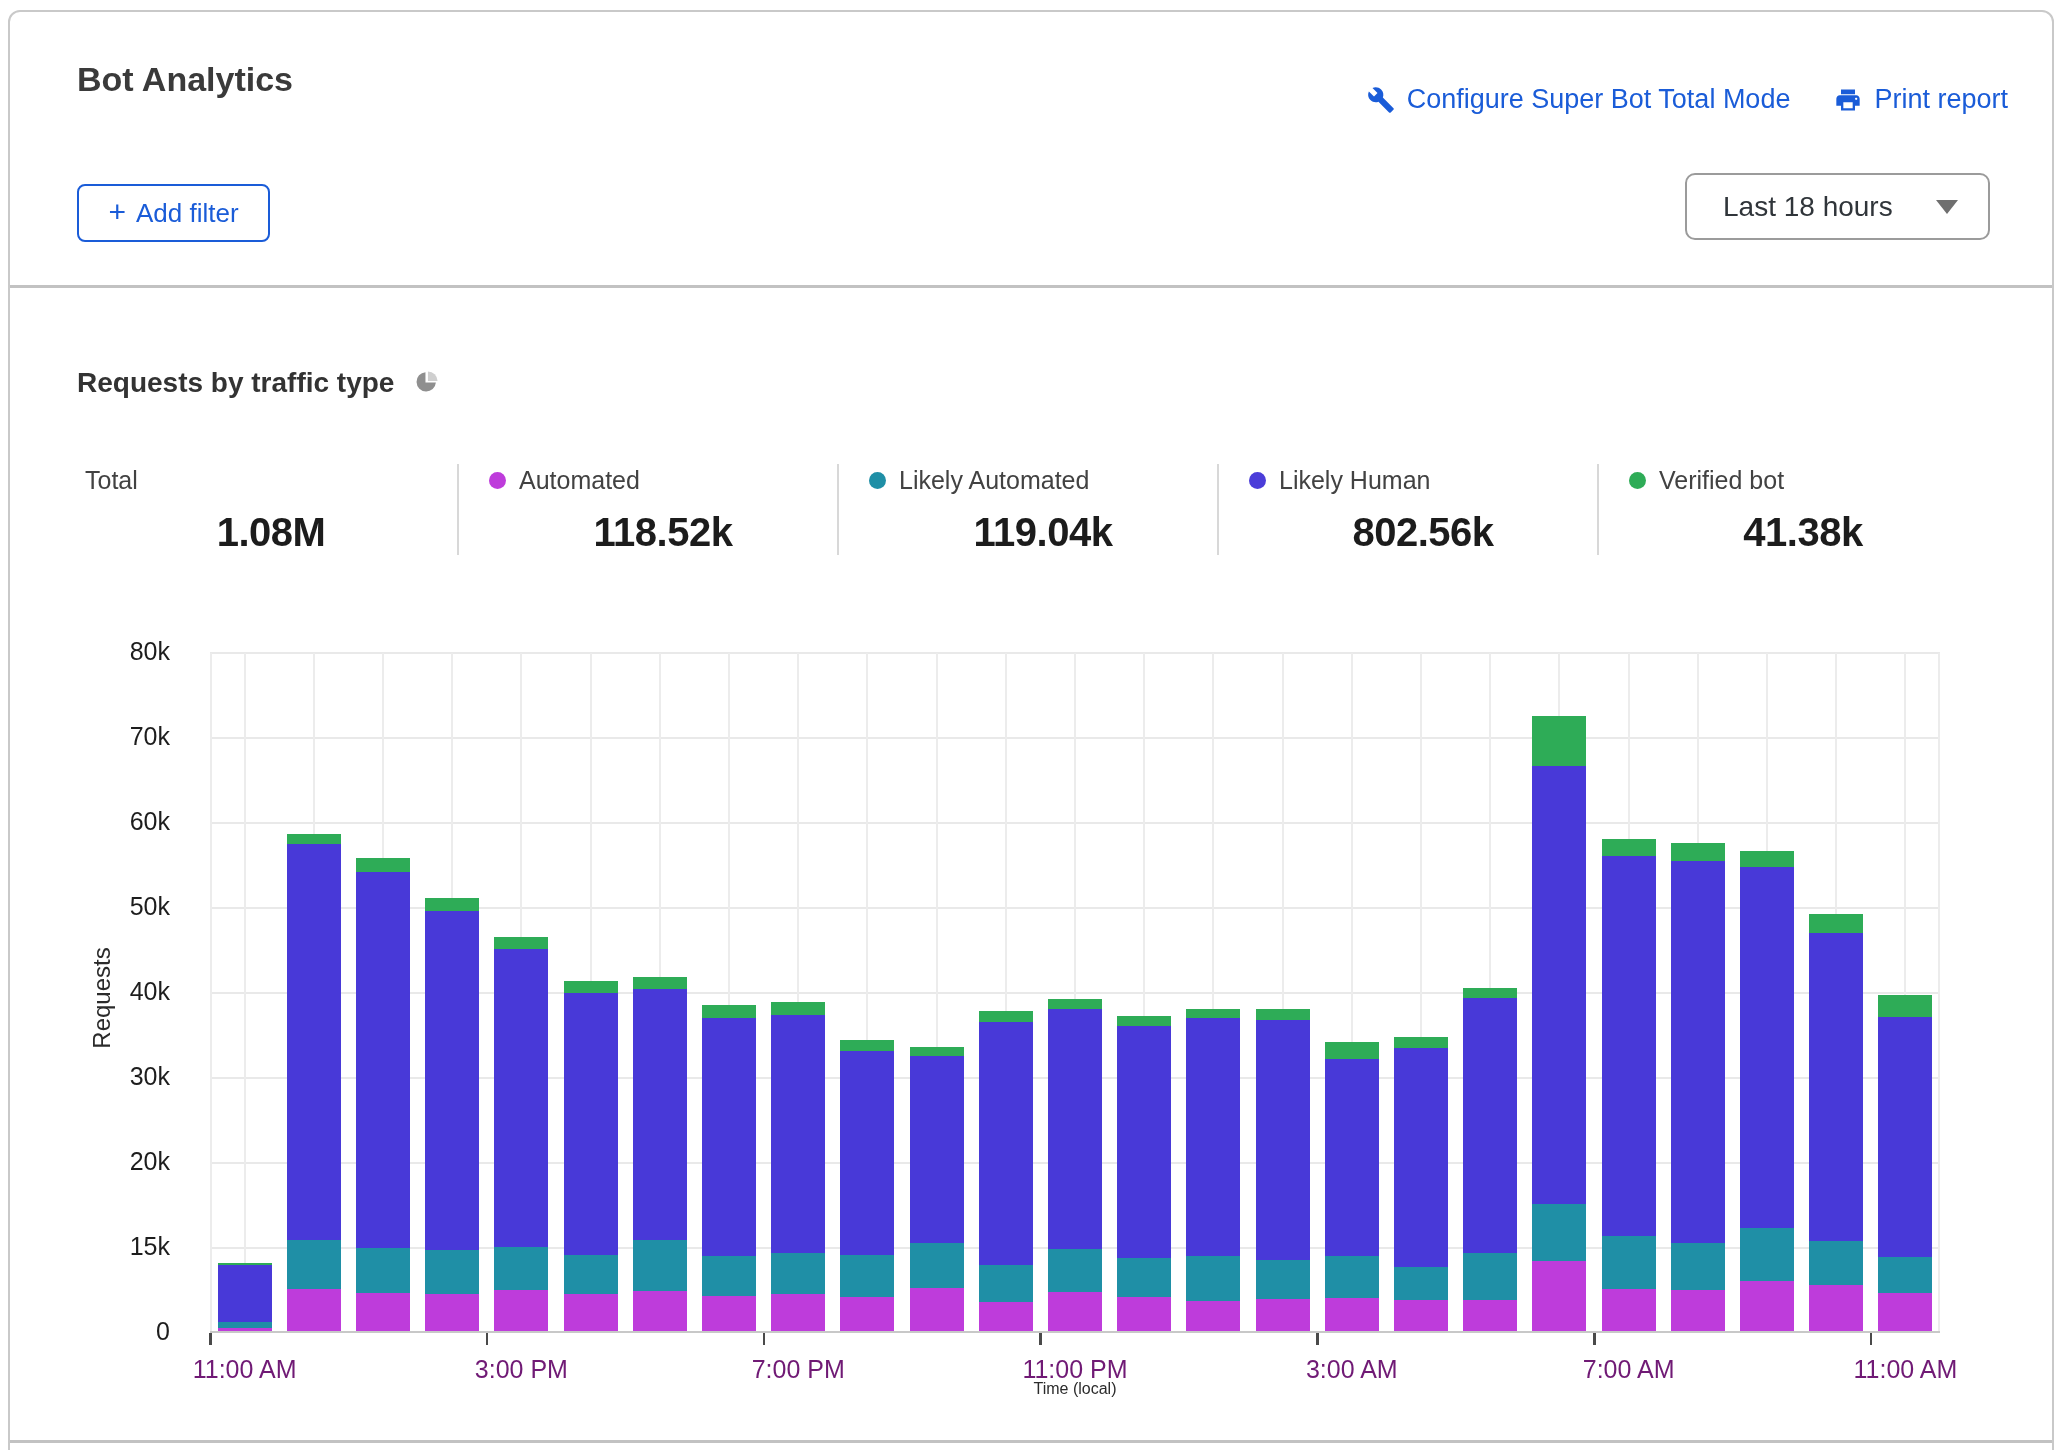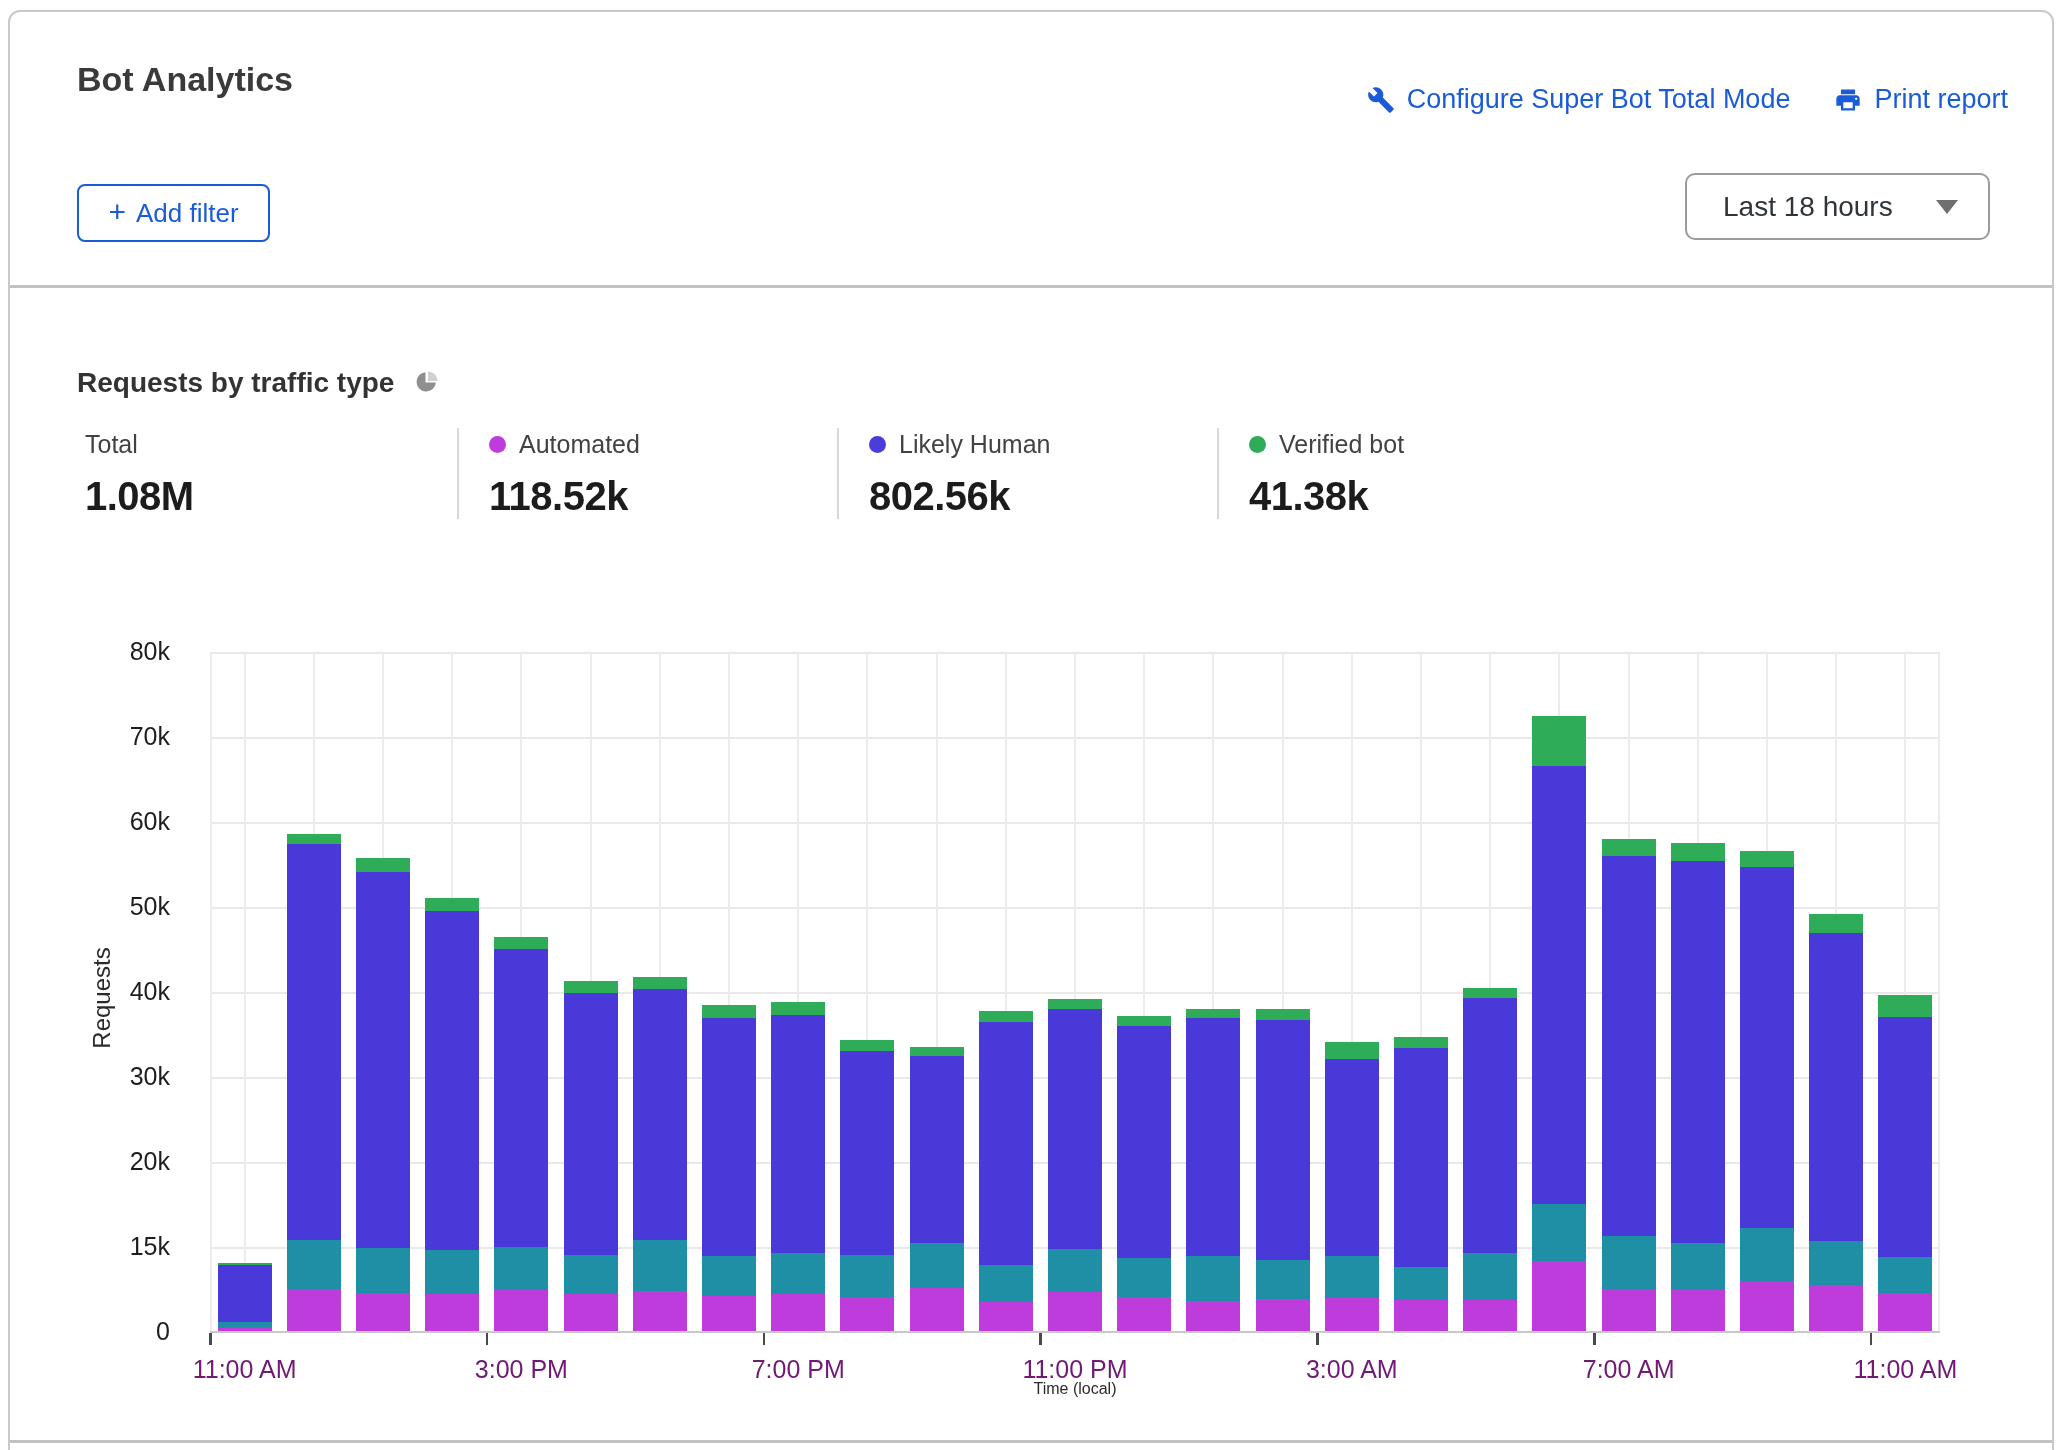--- a/index.html
+++ b/index.html
@@ -20,21 +20,21 @@
         border:2px solid #9b9b9b;border-radius:10px;background:#fff;display:flex;align-items:center;
         padding:0 30px 0 36px;font-size:28px;color:#30353a;cursor:pointer;}
   .dropdown .dd-label{flex:1;}
   .caret{width:0;height:0;border-left:11px solid transparent;border-right:11px solid transparent;
         border-top:14px solid #6f6f6f;}
   .divider-h{position:absolute;left:0;right:0;height:3px;background:#c2c2c2;}
   
   .section-title-row{position:absolute;left:67px;top:355px;display:flex;align-items:center;gap:20px;}
   .section-title{font-size:28px;font-weight:700;color:#333;}
   
-  .stats{position:absolute;left:67px;top:416px;display:flex;}
+  .stats{position:absolute;left:67px;top:452px;display:flex;text-align:center;}
   .stat{width:380px;box-sizing:border-box;padding-left:30px;}
   .stat:first-child{padding-left:8px;}
   .stat + .stat{border-left:2px solid #d8d8d8;}
   .stat-label-row{display:flex;align-items:center;gap:13px;font-size:25px;color:#424242;height:32px;}
   .dot{width:17px;height:17px;border-radius:50%;flex:0 0 auto;}
   .stat-value{margin-top:14px;font-size:40px;font-weight:700;color:#1c1c1c;letter-spacing:-0.5px;}
   
   .plot{position:absolute;left:200px;top:641px;width:1730px;height:680px;}
   .grid-h{position:absolute;left:0;right:0;height:2px;background:#e9e9e9;}
   .grid-v{position:absolute;top:0;bottom:2px;width:2px;background:#ececec;}
@@ -105,20 +105,27 @@
           <span>Total</span>
         </div>
         <div class="stat-value">1.08M</div>
       </div>
       <div class="stat">
         <div class="stat-label-row">
           <span class="dot" style="background: rgb(190, 60, 219);"></span>
           <span>Automated</span>
         </div>
         <div class="stat-value">118.52k</div>
+      </div>
+      <div class="stat">
+        <div class="stat-label-row">
+          <span class="dot" style="background: rgb(31, 143, 166);"></span>
+          <span>Likely Automated</span>
+        </div>
+        <div class="stat-value">119.04k</div>
       </div>
       <div class="stat">
         <div class="stat-label-row">
           <span class="dot" style="background: rgb(75, 61, 217);"></span>
           <span>Likely Human</span>
         </div>
         <div class="stat-value">802.56k</div>
       </div>
       <div class="stat">
         <div class="stat-label-row">

